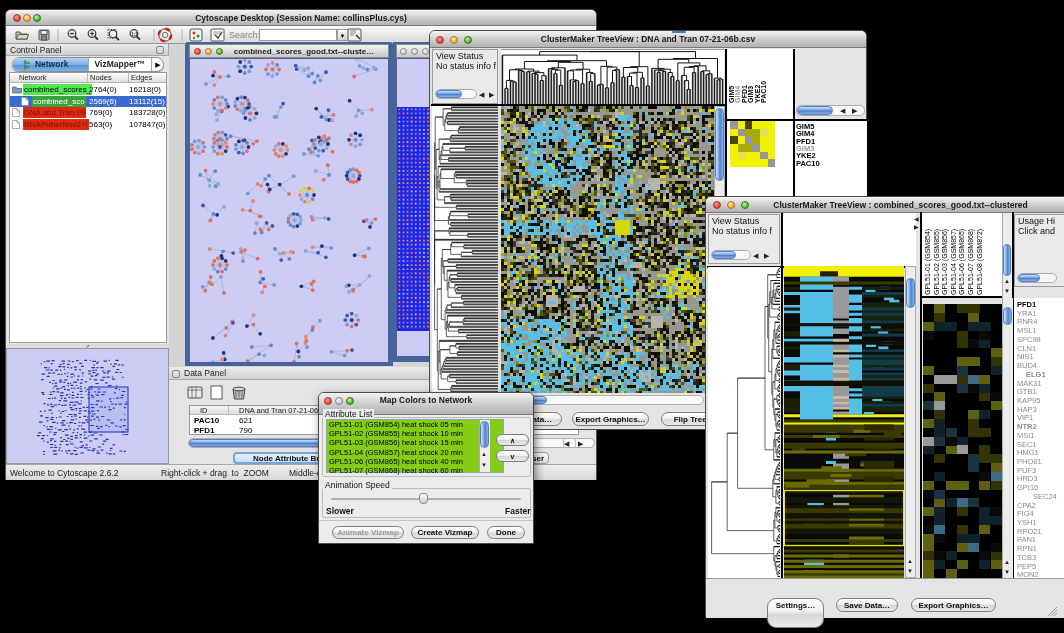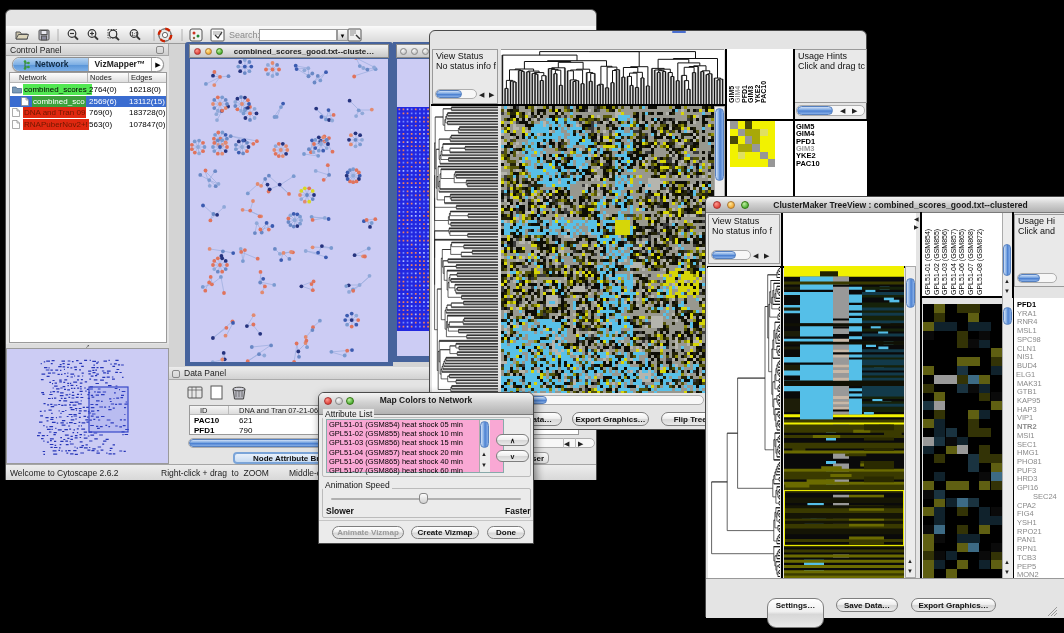--- a/index.html
+++ b/index.html
@@ -20,20 +20,21 @@
  font-size:8px;font-weight:bold;color:#111;text-align:center}
 .sbt{position:absolute;background:#f7f7f7;border:1px solid #adadad;border-radius:5px}
 .sbb{position:absolute;border-radius:4.5px;background:linear-gradient(#cfe0f7,#76a3e0 45%,#4a7fd0 55%,#88b0e8);border:.5px solid #5580c0}
 .sbv{position:absolute;border-radius:4.5px;background:linear-gradient(90deg,#cfe0f7,#76a3e0 45%,#4a7fd0 55%,#88b0e8);border:.5px solid #5580c0}
 .arw{position:absolute;font-size:7px;color:#222;line-height:8px}
 .vlab{position:absolute;writing-mode:vertical-rl;transform:rotate(180deg);
  font-size:7px;font-weight:bold;color:#000;letter-spacing:0px}
 .rowt{white-space:pre;font-size:8px;color:#000}
 </style></head><body>
 <div class="win" style="left:5px;top:9px;width:592px;height:471px">
+    <div class="tb">Cytoscape Desktop (Session Name: collinsPlus.cys)<span class="tl tlr" style="left:7px"></span><span class="tl tly" style="left:17px"></span><span class="tl tlg" style="left:27px"></span></div>
     <div class="abs" style="left:0;top:16px;width:590px;height:18px;background:linear-gradient(#fafafa,#d8d8d8);border-bottom:1px solid #9a9a9a"></div>
     <div class="abs" style="left:0;top:16px;width:590px;height:18px"><svg width="590" height="18" xmlns="http://www.w3.org/2000/svg">
 <g stroke="#555" stroke-width="1" fill="none">
 <path d="M10 13 V6 h4 l1.5 2 h6 v5 z" fill="#c9c2a8"></path>
 <path d="M10 13 l2.5-4.5 h10 L21 13 z" fill="#ddd6bc"></path>
 <rect x="33" y="4" width="10" height="10" rx="1" fill="#b9b9c2"></rect>
 <rect x="35" y="4.5" width="6" height="4" fill="#e8e8f0"></rect>
 <rect x="35.5" y="10" width="5" height="4" fill="#88889a"></rect>
 </g>
 <g stroke="#333" stroke-width="1.2" fill="none">
@@ -610,20 +611,21 @@
     <div class="abs" style="left:4px;top:17px;width:38px;height:297px;background:#ccccf4;overflow:hidden">
       <div class="abs" style="left:0px;top:0px;"><svg width="34" height="310" xmlns="http://www.w3.org/2000/svg">
           <rect x="0" y="48" width="34" height="224" fill="#2228e0"></rect>
           <path d="M1.5 49.5h1.7v1.7h-1.7zM5.6 49.5h1.7v1.7h-1.7zM17.9 49.5h1.7v1.7h-1.7zM30.2 49.5h1.7v1.7h-1.7zM5.6 53.6h1.7v1.7h-1.7zM9.7 53.6h1.7v1.7h-1.7zM1.5 57.7h1.7v1.7h-1.7zM13.8 57.7h1.7v1.7h-1.7zM17.9 57.7h1.7v1.7h-1.7zM26.1 57.7h1.7v1.7h-1.7zM30.2 57.7h1.7v1.7h-1.7zM17.9 61.8h1.7v1.7h-1.7zM26.1 61.8h1.7v1.7h-1.7zM30.2 61.8h1.7v1.7h-1.7zM9.7 65.9h1.7v1.7h-1.7zM17.9 65.9h1.7v1.7h-1.7zM30.2 65.9h1.7v1.7h-1.7zM30.2 70.0h1.7v1.7h-1.7zM5.6 74.1h1.7v1.7h-1.7zM13.8 74.1h1.7v1.7h-1.7zM22.0 74.1h1.7v1.7h-1.7zM30.2 74.1h1.7v1.7h-1.7zM5.6 78.2h1.7v1.7h-1.7zM13.8 78.2h1.7v1.7h-1.7zM17.9 78.2h1.7v1.7h-1.7zM5.6 82.3h1.7v1.7h-1.7zM13.8 82.3h1.7v1.7h-1.7zM9.7 86.4h1.7v1.7h-1.7zM13.8 86.4h1.7v1.7h-1.7zM17.9 86.4h1.7v1.7h-1.7zM22.0 86.4h1.7v1.7h-1.7zM26.1 86.4h1.7v1.7h-1.7zM1.5 90.5h1.7v1.7h-1.7zM5.6 90.5h1.7v1.7h-1.7zM26.1 90.5h1.7v1.7h-1.7zM5.6 94.6h1.7v1.7h-1.7zM13.8 94.6h1.7v1.7h-1.7zM5.6 98.7h1.7v1.7h-1.7zM13.8 98.7h1.7v1.7h-1.7zM30.2 98.7h1.7v1.7h-1.7zM1.5 102.8h1.7v1.7h-1.7zM9.7 102.8h1.7v1.7h-1.7zM17.9 102.8h1.7v1.7h-1.7zM22.0 102.8h1.7v1.7h-1.7zM30.2 102.8h1.7v1.7h-1.7zM1.5 106.9h1.7v1.7h-1.7zM5.6 106.9h1.7v1.7h-1.7zM13.8 106.9h1.7v1.7h-1.7zM22.0 111.0h1.7v1.7h-1.7zM30.2 111.0h1.7v1.7h-1.7zM1.5 115.1h1.7v1.7h-1.7zM9.7 115.1h1.7v1.7h-1.7zM22.0 115.1h1.7v1.7h-1.7zM30.2 115.1h1.7v1.7h-1.7zM5.6 119.2h1.7v1.7h-1.7zM9.7 119.2h1.7v1.7h-1.7zM17.9 119.2h1.7v1.7h-1.7zM26.1 119.2h1.7v1.7h-1.7zM30.2 119.2h1.7v1.7h-1.7zM5.6 123.3h1.7v1.7h-1.7zM9.7 123.3h1.7v1.7h-1.7zM13.8 123.3h1.7v1.7h-1.7zM17.9 123.3h1.7v1.7h-1.7zM22.0 123.3h1.7v1.7h-1.7zM1.5 127.4h1.7v1.7h-1.7zM5.6 127.4h1.7v1.7h-1.7zM22.0 127.4h1.7v1.7h-1.7zM1.5 131.5h1.7v1.7h-1.7zM9.7 131.5h1.7v1.7h-1.7zM26.1 131.5h1.7v1.7h-1.7zM30.2 131.5h1.7v1.7h-1.7zM1.5 135.6h1.7v1.7h-1.7zM9.7 135.6h1.7v1.7h-1.7zM17.9 135.6h1.7v1.7h-1.7zM22.0 135.6h1.7v1.7h-1.7zM30.2 135.6h1.7v1.7h-1.7zM1.5 139.7h1.7v1.7h-1.7zM22.0 139.7h1.7v1.7h-1.7zM9.7 143.8h1.7v1.7h-1.7zM13.8 143.8h1.7v1.7h-1.7zM22.0 147.9h1.7v1.7h-1.7zM9.7 152.0h1.7v1.7h-1.7zM30.2 152.0h1.7v1.7h-1.7zM1.5 156.1h1.7v1.7h-1.7zM9.7 156.1h1.7v1.7h-1.7zM26.1 156.1h1.7v1.7h-1.7zM30.2 156.1h1.7v1.7h-1.7zM5.6 160.2h1.7v1.7h-1.7zM9.7 160.2h1.7v1.7h-1.7zM13.8 160.2h1.7v1.7h-1.7zM22.0 160.2h1.7v1.7h-1.7zM5.6 164.3h1.7v1.7h-1.7zM26.1 164.3h1.7v1.7h-1.7zM1.5 168.4h1.7v1.7h-1.7zM9.7 168.4h1.7v1.7h-1.7zM26.1 168.4h1.7v1.7h-1.7zM5.6 172.5h1.7v1.7h-1.7zM9.7 172.5h1.7v1.7h-1.7zM1.5 176.6h1.7v1.7h-1.7zM22.0 176.6h1.7v1.7h-1.7zM1.5 180.7h1.7v1.7h-1.7zM5.6 180.7h1.7v1.7h-1.7zM9.7 180.7h1.7v1.7h-1.7zM22.0 180.7h1.7v1.7h-1.7zM26.1 180.7h1.7v1.7h-1.7zM30.2 180.7h1.7v1.7h-1.7zM13.8 184.8h1.7v1.7h-1.7zM17.9 188.9h1.7v1.7h-1.7zM1.5 193.0h1.7v1.7h-1.7zM9.7 193.0h1.7v1.7h-1.7zM13.8 193.0h1.7v1.7h-1.7zM17.9 193.0h1.7v1.7h-1.7zM1.5 197.1h1.7v1.7h-1.7zM17.9 197.1h1.7v1.7h-1.7zM22.0 197.1h1.7v1.7h-1.7zM22.0 201.2h1.7v1.7h-1.7zM26.1 201.2h1.7v1.7h-1.7zM1.5 205.3h1.7v1.7h-1.7zM13.8 205.3h1.7v1.7h-1.7zM17.9 205.3h1.7v1.7h-1.7zM22.0 205.3h1.7v1.7h-1.7zM26.1 205.3h1.7v1.7h-1.7zM9.7 209.4h1.7v1.7h-1.7zM17.9 209.4h1.7v1.7h-1.7zM26.1 209.4h1.7v1.7h-1.7zM1.5 213.5h1.7v1.7h-1.7zM22.0 213.5h1.7v1.7h-1.7zM26.1 213.5h1.7v1.7h-1.7zM1.5 217.6h1.7v1.7h-1.7zM9.7 217.6h1.7v1.7h-1.7zM13.8 217.6h1.7v1.7h-1.7zM17.9 217.6h1.7v1.7h-1.7zM26.1 217.6h1.7v1.7h-1.7zM30.2 217.6h1.7v1.7h-1.7zM1.5 221.7h1.7v1.7h-1.7zM5.6 221.7h1.7v1.7h-1.7zM26.1 221.7h1.7v1.7h-1.7zM30.2 221.7h1.7v1.7h-1.7zM1.5 225.8h1.7v1.7h-1.7zM5.6 225.8h1.7v1.7h-1.7zM17.9 225.8h1.7v1.7h-1.7zM22.0 225.8h1.7v1.7h-1.7zM1.5 229.9h1.7v1.7h-1.7zM5.6 229.9h1.7v1.7h-1.7zM30.2 229.9h1.7v1.7h-1.7zM9.7 234.0h1.7v1.7h-1.7zM17.9 234.0h1.7v1.7h-1.7zM26.1 234.0h1.7v1.7h-1.7zM13.8 238.1h1.7v1.7h-1.7zM22.0 238.1h1.7v1.7h-1.7zM26.1 238.1h1.7v1.7h-1.7zM1.5 242.2h1.7v1.7h-1.7zM5.6 242.2h1.7v1.7h-1.7zM9.7 242.2h1.7v1.7h-1.7zM17.9 242.2h1.7v1.7h-1.7zM22.0 242.2h1.7v1.7h-1.7zM1.5 246.3h1.7v1.7h-1.7zM5.6 246.3h1.7v1.7h-1.7zM5.6 250.4h1.7v1.7h-1.7zM9.7 250.4h1.7v1.7h-1.7zM30.2 250.4h1.7v1.7h-1.7zM1.5 254.5h1.7v1.7h-1.7zM5.6 254.5h1.7v1.7h-1.7zM9.7 254.5h1.7v1.7h-1.7zM13.8 254.5h1.7v1.7h-1.7zM22.0 254.5h1.7v1.7h-1.7zM26.1 254.5h1.7v1.7h-1.7zM1.5 258.6h1.7v1.7h-1.7zM5.6 258.6h1.7v1.7h-1.7zM17.9 258.6h1.7v1.7h-1.7zM22.0 258.6h1.7v1.7h-1.7zM1.5 262.7h1.7v1.7h-1.7zM17.9 262.7h1.7v1.7h-1.7zM26.1 262.7h1.7v1.7h-1.7zM30.2 262.7h1.7v1.7h-1.7zM1.5 266.8h1.7v1.7h-1.7zM5.6 266.8h1.7v1.7h-1.7zM13.8 266.8h1.7v1.7h-1.7zM26.1 266.8h1.7v1.7h-1.7zM30.2 266.8h1.7v1.7h-1.7z" fill="#f08060"></path>
           <path d="M13.8 49.5h1.7v1.7h-1.7zM22.0 49.5h1.7v1.7h-1.7zM26.1 49.5h1.7v1.7h-1.7zM1.5 53.6h1.7v1.7h-1.7zM13.8 53.6h1.7v1.7h-1.7zM17.9 53.6h1.7v1.7h-1.7zM22.0 53.6h1.7v1.7h-1.7zM26.1 53.6h1.7v1.7h-1.7zM5.6 57.7h1.7v1.7h-1.7zM9.7 57.7h1.7v1.7h-1.7zM5.6 61.8h1.7v1.7h-1.7zM9.7 61.8h1.7v1.7h-1.7zM22.0 61.8h1.7v1.7h-1.7zM1.5 65.9h1.7v1.7h-1.7zM13.8 65.9h1.7v1.7h-1.7zM22.0 65.9h1.7v1.7h-1.7zM26.1 65.9h1.7v1.7h-1.7zM5.6 70.0h1.7v1.7h-1.7zM9.7 70.0h1.7v1.7h-1.7zM17.9 70.0h1.7v1.7h-1.7zM9.7 74.1h1.7v1.7h-1.7zM17.9 74.1h1.7v1.7h-1.7zM1.5 78.2h1.7v1.7h-1.7zM9.7 78.2h1.7v1.7h-1.7zM22.0 78.2h1.7v1.7h-1.7zM30.2 78.2h1.7v1.7h-1.7zM22.0 82.3h1.7v1.7h-1.7zM26.1 82.3h1.7v1.7h-1.7zM9.7 90.5h1.7v1.7h-1.7zM22.0 90.5h1.7v1.7h-1.7zM30.2 90.5h1.7v1.7h-1.7zM1.5 94.6h1.7v1.7h-1.7zM9.7 94.6h1.7v1.7h-1.7zM17.9 94.6h1.7v1.7h-1.7zM22.0 94.6h1.7v1.7h-1.7zM26.1 94.6h1.7v1.7h-1.7zM30.2 94.6h1.7v1.7h-1.7zM1.5 98.7h1.7v1.7h-1.7zM9.7 98.7h1.7v1.7h-1.7zM17.9 98.7h1.7v1.7h-1.7zM22.0 98.7h1.7v1.7h-1.7zM5.6 102.8h1.7v1.7h-1.7zM13.8 102.8h1.7v1.7h-1.7zM9.7 106.9h1.7v1.7h-1.7zM17.9 106.9h1.7v1.7h-1.7zM26.1 106.9h1.7v1.7h-1.7zM30.2 106.9h1.7v1.7h-1.7zM9.7 111.0h1.7v1.7h-1.7zM26.1 111.0h1.7v1.7h-1.7zM5.6 115.1h1.7v1.7h-1.7zM13.8 115.1h1.7v1.7h-1.7zM17.9 115.1h1.7v1.7h-1.7zM26.1 115.1h1.7v1.7h-1.7zM1.5 119.2h1.7v1.7h-1.7zM13.8 119.2h1.7v1.7h-1.7zM22.0 119.2h1.7v1.7h-1.7zM26.1 123.3h1.7v1.7h-1.7zM9.7 127.4h1.7v1.7h-1.7zM26.1 127.4h1.7v1.7h-1.7zM5.6 131.5h1.7v1.7h-1.7zM22.0 131.5h1.7v1.7h-1.7zM13.8 135.6h1.7v1.7h-1.7zM26.1 135.6h1.7v1.7h-1.7zM9.7 139.7h1.7v1.7h-1.7zM17.9 139.7h1.7v1.7h-1.7zM26.1 139.7h1.7v1.7h-1.7zM1.5 143.8h1.7v1.7h-1.7zM22.0 143.8h1.7v1.7h-1.7zM26.1 143.8h1.7v1.7h-1.7zM30.2 143.8h1.7v1.7h-1.7zM5.6 147.9h1.7v1.7h-1.7zM9.7 147.9h1.7v1.7h-1.7zM13.8 147.9h1.7v1.7h-1.7zM17.9 147.9h1.7v1.7h-1.7zM26.1 147.9h1.7v1.7h-1.7zM30.2 147.9h1.7v1.7h-1.7zM5.6 152.0h1.7v1.7h-1.7zM13.8 152.0h1.7v1.7h-1.7zM22.0 152.0h1.7v1.7h-1.7zM26.1 152.0h1.7v1.7h-1.7zM5.6 156.1h1.7v1.7h-1.7zM17.9 160.2h1.7v1.7h-1.7zM26.1 160.2h1.7v1.7h-1.7zM30.2 160.2h1.7v1.7h-1.7zM1.5 164.3h1.7v1.7h-1.7zM13.8 164.3h1.7v1.7h-1.7zM17.9 164.3h1.7v1.7h-1.7zM22.0 164.3h1.7v1.7h-1.7zM5.6 168.4h1.7v1.7h-1.7zM13.8 168.4h1.7v1.7h-1.7zM30.2 168.4h1.7v1.7h-1.7zM13.8 172.5h1.7v1.7h-1.7zM17.9 172.5h1.7v1.7h-1.7zM22.0 172.5h1.7v1.7h-1.7zM26.1 172.5h1.7v1.7h-1.7zM30.2 172.5h1.7v1.7h-1.7zM5.6 176.6h1.7v1.7h-1.7zM9.7 176.6h1.7v1.7h-1.7zM13.8 176.6h1.7v1.7h-1.7zM17.9 176.6h1.7v1.7h-1.7zM26.1 176.6h1.7v1.7h-1.7zM1.5 184.8h1.7v1.7h-1.7zM5.6 184.8h1.7v1.7h-1.7zM22.0 184.8h1.7v1.7h-1.7zM5.6 188.9h1.7v1.7h-1.7zM9.7 188.9h1.7v1.7h-1.7zM13.8 188.9h1.7v1.7h-1.7zM22.0 188.9h1.7v1.7h-1.7zM5.6 193.0h1.7v1.7h-1.7zM30.2 193.0h1.7v1.7h-1.7zM5.6 197.1h1.7v1.7h-1.7zM13.8 197.1h1.7v1.7h-1.7zM30.2 197.1h1.7v1.7h-1.7zM1.5 201.2h1.7v1.7h-1.7zM9.7 201.2h1.7v1.7h-1.7zM13.8 201.2h1.7v1.7h-1.7zM17.9 201.2h1.7v1.7h-1.7zM5.6 205.3h1.7v1.7h-1.7zM30.2 205.3h1.7v1.7h-1.7zM1.5 209.4h1.7v1.7h-1.7zM30.2 209.4h1.7v1.7h-1.7zM5.6 213.5h1.7v1.7h-1.7zM9.7 213.5h1.7v1.7h-1.7zM13.8 213.5h1.7v1.7h-1.7zM30.2 213.5h1.7v1.7h-1.7zM22.0 217.6h1.7v1.7h-1.7zM9.7 221.7h1.7v1.7h-1.7zM13.8 221.7h1.7v1.7h-1.7zM22.0 221.7h1.7v1.7h-1.7zM9.7 225.8h1.7v1.7h-1.7zM13.8 225.8h1.7v1.7h-1.7zM13.8 229.9h1.7v1.7h-1.7zM17.9 229.9h1.7v1.7h-1.7zM22.0 229.9h1.7v1.7h-1.7zM13.8 234.0h1.7v1.7h-1.7zM22.0 234.0h1.7v1.7h-1.7zM30.2 234.0h1.7v1.7h-1.7zM5.6 238.1h1.7v1.7h-1.7zM30.2 238.1h1.7v1.7h-1.7zM17.9 246.3h1.7v1.7h-1.7zM22.0 246.3h1.7v1.7h-1.7zM26.1 246.3h1.7v1.7h-1.7zM1.5 250.4h1.7v1.7h-1.7zM13.8 250.4h1.7v1.7h-1.7zM17.9 250.4h1.7v1.7h-1.7zM22.0 250.4h1.7v1.7h-1.7zM26.1 250.4h1.7v1.7h-1.7zM30.2 254.5h1.7v1.7h-1.7zM26.1 258.6h1.7v1.7h-1.7zM30.2 258.6h1.7v1.7h-1.7zM5.6 262.7h1.7v1.7h-1.7zM9.7 262.7h1.7v1.7h-1.7zM22.0 262.7h1.7v1.7h-1.7zM17.9 266.8h1.7v1.7h-1.7zM22.0 266.8h1.7v1.7h-1.7z" fill="#7788ff"></path>
           <path d="M9.7 49.5h1.7v1.7h-1.7zM30.2 53.6h1.7v1.7h-1.7zM22.0 57.7h1.7v1.7h-1.7zM1.5 61.8h1.7v1.7h-1.7zM13.8 61.8h1.7v1.7h-1.7zM5.6 65.9h1.7v1.7h-1.7zM1.5 70.0h1.7v1.7h-1.7zM13.8 70.0h1.7v1.7h-1.7zM22.0 70.0h1.7v1.7h-1.7zM26.1 70.0h1.7v1.7h-1.7zM1.5 74.1h1.7v1.7h-1.7zM26.1 74.1h1.7v1.7h-1.7zM26.1 78.2h1.7v1.7h-1.7zM1.5 82.3h1.7v1.7h-1.7zM9.7 82.3h1.7v1.7h-1.7zM17.9 82.3h1.7v1.7h-1.7zM30.2 82.3h1.7v1.7h-1.7zM1.5 86.4h1.7v1.7h-1.7zM5.6 86.4h1.7v1.7h-1.7zM30.2 86.4h1.7v1.7h-1.7zM13.8 90.5h1.7v1.7h-1.7zM17.9 90.5h1.7v1.7h-1.7zM26.1 98.7h1.7v1.7h-1.7zM26.1 102.8h1.7v1.7h-1.7zM22.0 106.9h1.7v1.7h-1.7zM1.5 111.0h1.7v1.7h-1.7zM5.6 111.0h1.7v1.7h-1.7zM13.8 111.0h1.7v1.7h-1.7zM17.9 111.0h1.7v1.7h-1.7zM1.5 123.3h1.7v1.7h-1.7zM30.2 123.3h1.7v1.7h-1.7zM13.8 127.4h1.7v1.7h-1.7zM17.9 127.4h1.7v1.7h-1.7zM30.2 127.4h1.7v1.7h-1.7zM13.8 131.5h1.7v1.7h-1.7zM17.9 131.5h1.7v1.7h-1.7zM5.6 135.6h1.7v1.7h-1.7zM5.6 139.7h1.7v1.7h-1.7zM13.8 139.7h1.7v1.7h-1.7zM30.2 139.7h1.7v1.7h-1.7zM5.6 143.8h1.7v1.7h-1.7zM17.9 143.8h1.7v1.7h-1.7zM1.5 147.9h1.7v1.7h-1.7zM1.5 152.0h1.7v1.7h-1.7zM17.9 152.0h1.7v1.7h-1.7zM13.8 156.1h1.7v1.7h-1.7zM17.9 156.1h1.7v1.7h-1.7zM22.0 156.1h1.7v1.7h-1.7zM1.5 160.2h1.7v1.7h-1.7zM9.7 164.3h1.7v1.7h-1.7zM30.2 164.3h1.7v1.7h-1.7zM17.9 168.4h1.7v1.7h-1.7zM22.0 168.4h1.7v1.7h-1.7zM1.5 172.5h1.7v1.7h-1.7zM30.2 176.6h1.7v1.7h-1.7zM13.8 180.7h1.7v1.7h-1.7zM17.9 180.7h1.7v1.7h-1.7zM9.7 184.8h1.7v1.7h-1.7zM17.9 184.8h1.7v1.7h-1.7zM26.1 184.8h1.7v1.7h-1.7zM30.2 184.8h1.7v1.7h-1.7zM1.5 188.9h1.7v1.7h-1.7zM26.1 188.9h1.7v1.7h-1.7zM30.2 188.9h1.7v1.7h-1.7zM22.0 193.0h1.7v1.7h-1.7zM26.1 193.0h1.7v1.7h-1.7zM9.7 197.1h1.7v1.7h-1.7zM26.1 197.1h1.7v1.7h-1.7zM5.6 201.2h1.7v1.7h-1.7zM30.2 201.2h1.7v1.7h-1.7zM9.7 205.3h1.7v1.7h-1.7zM5.6 209.4h1.7v1.7h-1.7zM13.8 209.4h1.7v1.7h-1.7zM22.0 209.4h1.7v1.7h-1.7zM17.9 213.5h1.7v1.7h-1.7zM5.6 217.6h1.7v1.7h-1.7zM17.9 221.7h1.7v1.7h-1.7zM26.1 225.8h1.7v1.7h-1.7zM30.2 225.8h1.7v1.7h-1.7zM9.7 229.9h1.7v1.7h-1.7zM26.1 229.9h1.7v1.7h-1.7zM1.5 234.0h1.7v1.7h-1.7zM5.6 234.0h1.7v1.7h-1.7zM1.5 238.1h1.7v1.7h-1.7zM9.7 238.1h1.7v1.7h-1.7zM17.9 238.1h1.7v1.7h-1.7zM13.8 242.2h1.7v1.7h-1.7zM26.1 242.2h1.7v1.7h-1.7zM30.2 242.2h1.7v1.7h-1.7zM9.7 246.3h1.7v1.7h-1.7zM13.8 246.3h1.7v1.7h-1.7zM30.2 246.3h1.7v1.7h-1.7zM17.9 254.5h1.7v1.7h-1.7zM9.7 258.6h1.7v1.7h-1.7zM13.8 258.6h1.7v1.7h-1.7zM13.8 262.7h1.7v1.7h-1.7zM9.7 266.8h1.7v1.7h-1.7z" fill="#b0bcff"></path>
         </svg></div>
     </div>
   </div>
 <div class="win" style="left:429px;top:30px;width:438px;height:400px">
+    <div class="tb" style="height:17px;line-height:17px">ClusterMaker TreeView : DNA and Tran 07-21-06b.csv<span class="tl tlr" style="left:6px;top:4.5px"></span><span class="tl tly" style="left:20px;top:4.5px"></span><span class="tl tlg" style="left:34px;top:4.5px"></span></div>
     <div class="pane" style="left:2px;top:18px;width:66px;height:55px;font-size:9px">View Status<br>No status info f<div class="sbt" style="left:2px;top:39px;width:42px;height:10px"></div><div class="sbb" style="left:3px;top:40px;width:26px;height:8px"></div><div class="arw" style="left:46px;top:41px">◀</div><div class="arw" style="left:56px;top:41px">▶</div></div>
     <div class="abs" style="left:71px;top:18px;border-top:1px solid #999"><svg width="223" height="54" xmlns="http://www.w3.org/2000/svg">
         <rect width="223" height="54" fill="#fff"></rect>
         <path d="M1.4 54 V5.1 M4.1 54 V38.4 M6.8 54 V38.4 M9.5 54 V31.2 M12.2 54 V32.0 M15.0 54 V32.0 M17.7 54 V20.6 M20.4 54 V21.4 M23.1 54 V21.4 M25.8 54 V21.8 M28.6 54 V21.8 M31.3 54 V23.4 M34.0 54 V24.2 M36.7 54 V24.2 M39.4 54 V30.5 M42.2 54 V30.5 M44.9 54 V25.7 M47.6 54 V18.6 M50.3 54 V19.4 M53.0 54 V23.7 M55.8 54 V23.7 M58.5 54 V35.3 M61.2 54 V35.3 M63.9 54 V17.8 M66.6 54 V20.8 M69.3 54 V29.9 M72.1 54 V31.5 M74.8 54 V31.5 M77.5 54 V30.7 M80.2 54 V33.7 M82.9 54 V33.7 M85.7 54 V22.6 M88.4 54 V31.3 M91.1 54 V31.3 M93.8 54 V23.4 M96.5 54 V35.1 M99.3 54 V35.1 M102.0 54 V34.3 M104.7 54 V37.8 M107.4 54 V37.8 M110.1 54 V32.7 M112.9 54 V32.7 M115.6 54 V20.5 M118.3 54 V19.7 M121.0 54 V27.1 M123.7 54 V27.1 M126.5 54 V26.4 M129.2 54 V35.4 M131.9 54 V35.4 M134.6 54 V37.4 M137.3 54 V37.4 M140.1 54 V27.9 M142.8 54 V27.9 M145.5 54 V35.9 M148.2 54 V35.9 M150.9 54 V18.4 M153.7 54 V20.0 M156.4 54 V22.4 M159.1 54 V22.4 M161.8 54 V21.5 M164.5 54 V21.5 M167.3 54 V22.5 M170.0 54 V26.5 M172.7 54 V26.5 M175.4 54 V30.7 M178.1 54 V30.7 M180.8 54 V25.4 M183.6 54 V30.6 M186.3 54 V39.3 M189.0 54 V39.3 M191.7 54 V22.6 M194.4 54 V22.6 M197.2 54 V16.5 M199.9 54 V21.6 M202.6 54 V21.6 M205.3 54 V24.6 M208.0 54 V24.6 M210.8 54 V23.8 M213.5 54 V28.1 M216.2 54 V29.9 M218.9 54 V29.9 M221.6 54 V29.1" stroke="#8a8a8a" stroke-width="2.0" fill="none"></path>
         <path d="M4.1 54.0 V38.4 H6.8 V54.0 M12.2 54.0 V32.0 H15.0 V54.0 M9.5 54.0 V31.2 H13.6 V32.0 M5.4 38.4 V30.4 H11.6 V31.2 M20.4 54.0 V21.4 H23.1 V54.0 M17.7 54.0 V20.6 H21.8 V21.4 M8.5 30.4 V19.8 H19.7 V20.6 M25.8 54.0 V21.8 H28.6 V54.0 M34.0 54.0 V24.2 H36.7 V54.0 M31.3 54.0 V23.4 H35.4 V24.2 M39.4 54.0 V30.5 H42.2 V54.0 M40.8 30.5 V25.7 H44.9 V54.0 M33.3 23.4 V22.6 H42.8 V25.7 M27.2 21.8 V21.1 H38.1 V22.6 M14.1 19.8 V19.0 H32.6 V21.1 M53.0 54.0 V23.7 H55.8 V54.0 M58.5 54.0 V35.3 H61.2 V54.0 M54.4 23.7 V20.2 H59.8 V35.3 M50.3 54.0 V19.4 H57.1 V20.2 M47.6 54.0 V18.6 H53.7 V19.4 M50.7 18.6 V17.8 H63.9 V54.0 M72.1 54.0 V31.5 H74.8 V54.0 M73.4 31.5 V30.7 H77.5 V54.0 M69.3 54.0 V29.9 H75.5 V30.7 M66.6 54.0 V20.8 H72.4 V29.9 M80.2 54.0 V33.7 H82.9 V54.0 M69.5 20.8 V20.0 H81.6 V33.7 M88.4 54.0 V31.3 H91.1 V54.0 M89.7 31.3 V23.4 H93.8 V54.0 M85.7 54.0 V22.6 H91.8 V23.4 M75.6 20.0 V19.2 H88.7 V22.6 M57.3 17.8 V12.3 H82.1 V19.2 M23.4 19.0 V11.5 H69.7 V12.3 M96.5 54.0 V35.1 H99.3 V54.0 M97.9 35.1 V34.3 H102.0 V54.0 M104.7 54.0 V37.8 H107.4 V54.0 M110.1 54.0 V32.7 H112.9 V54.0 M111.5 32.7 V20.5 H115.6 V54.0 M113.5 20.5 V19.7 H118.3 V54.0 M106.1 37.8 V17.1 H115.9 V19.7 M99.9 34.3 V16.3 H111.0 V17.1 M46.5 11.5 V10.7 H105.5 V16.3 M1.4 54.0 V5.1 H76.0 V10.7 M121.0 54.0 V27.1 H123.7 V54.0 M129.2 54.0 V35.4 H131.9 V54.0 M126.5 54.0 V26.4 H130.5 V35.4 M134.6 54.0 V37.4 H137.3 V54.0 M128.5 26.4 V23.1 H136.0 V37.4 M140.1 54.0 V27.9 H142.8 V54.0 M132.2 23.1 V22.3 H141.4 V27.9 M122.4 27.1 V17.5 H136.8 V22.3 M145.5 54.0 V35.9 H148.2 V54.0 M129.6 17.5 V16.7 H146.9 V35.9 M38.7 5.1 V1.6 H138.2 V16.7 M156.4 54.0 V22.4 H159.1 V54.0 M161.8 54.0 V21.5 H164.5 V54.0 M157.7 22.4 V20.7 H163.2 V21.5 M153.7 54.0 V20.0 H160.5 V20.7 M170.0 54.0 V26.5 H172.7 V54.0 M167.3 54.0 V22.5 H171.3 V26.5 M157.1 20.0 V19.2 H169.3 V22.5 M150.9 54.0 V18.4 H163.2 V19.2 M175.4 54.0 V30.7 H178.1 V54.0 M186.3 54.0 V39.3 H189.0 V54.0 M183.6 54.0 V30.6 H187.6 V39.3 M180.8 54.0 V25.4 H185.6 V30.6 M191.7 54.0 V22.6 H194.4 V54.0 M183.2 25.4 V17.3 H193.1 V22.6 M188.2 17.3 V16.5 H197.2 V54.0 M199.9 54.0 V21.6 H202.6 V54.0 M205.3 54.0 V24.6 H208.0 V54.0 M206.7 24.6 V23.8 H210.8 V54.0 M201.2 21.6 V20.8 H208.7 V23.8 M192.7 16.5 V15.8 H205.0 V20.8 M176.8 30.7 V12.9 H198.8 V15.8 M157.1 18.4 V9.3 H187.8 V12.9 M216.2 54.0 V29.9 H218.9 V54.0 M217.6 29.9 V29.1 H221.6 V54.0 M213.5 54.0 V28.1 H219.6 V29.1 M172.4 9.3 V8.5 H216.5 V28.1 M88.5 1.6 V1.6 H194.5 V8.5" stroke="#111" stroke-width="1" fill="none"></path>
       </svg></div>
     <div class="arw" style="left:295px;top:20px;font-size:6px">▲<br>▼</div>
     <div class="abs" style="left:296px;top:18px;width:67px;height:73px;background:#fff"></div>
     <div class="vlab" style="left:298.0px;top:24px;height:48px;color:#000">GIM5</div>
     <div class="vlab" style="left:304.4px;top:24px;height:48px;color:#999">GIM4</div>
@@ -684,21 +686,20 @@
         <rect x="22" y="31" width="8" height="8" fill="#f2f200"></rect>
         <rect x="30" y="31" width="8" height="8" fill="#979797"></rect>
         <rect x="38" y="31" width="8" height="8" fill="#f2f200"></rect>
         <rect x="0" y="38" width="8" height="8" fill="#f2f200"></rect>
         <rect x="8" y="38" width="8" height="8" fill="#f2f200"></rect>
         <rect x="15" y="38" width="8" height="8" fill="#f2f200"></rect>
         <rect x="22" y="38" width="8" height="8" fill="#f2f200"></rect>
         <rect x="30" y="38" width="8" height="8" fill="#f2f200"></rect>
         <rect x="38" y="38" width="8" height="8" fill="#979797"></rect>
       </svg></div>
-    <div class="pane" style="left:364px;top:18px;width:73px;height:54px;font-size:9px">Usage Hints<br>Click and drag tc</div>
     <div class="sbt" style="left:366px;top:74px;width:69px;height:11px"></div>
     <div class="sbb" style="left:367px;top:75px;width:36px;height:9px"></div>
     <div class="arw" style="left:410px;top:76px">◀</div>
     <div class="arw" style="left:422px;top:76px">▶</div>
     <div class="abs" style="left:296px;top:88px;width:142px;height:1.5px;background:#000"></div>
     <div class="abs" style="left:364px;top:90px;width:73px;height:272px;background:#fff"></div>
     <div class="abs" style="left:366px;top:91.0px;font-size:7.5px;font-weight:bold;color:#000">GIM5</div>
     <div class="abs" style="left:366px;top:98.3px;font-size:7.5px;font-weight:bold;color:#000">GIM4</div>
     <div class="abs" style="left:366px;top:105.7px;font-size:7.5px;font-weight:bold;color:#000">PFD1</div>
     <div class="abs" style="left:366px;top:113.0px;font-size:7.5px;font-weight:bold;color:#999">GIM3</div>
@@ -775,21 +776,21 @@
     <div class="arw" style="left:298px;top:371px;font-size:6px">▼</div>
     <div class="abs" style="left:308px;top:101px;width:82px;height:280px;background:#fff"></div>
     <div class="abs" style="left:311px;top:103.0px;font-size:7.5px;color:#000;font-weight:bold;">PFD1</div>
     <div class="abs" style="left:311px;top:111.7px;font-size:7.5px;color:#8a8a8a;">YRA1</div>
     <div class="abs" style="left:311px;top:120.4px;font-size:7.5px;color:#8a8a8a;">RNR4</div>
     <div class="abs" style="left:311px;top:129.2px;font-size:7.5px;color:#8a8a8a;">MSL1</div>
     <div class="abs" style="left:311px;top:137.9px;font-size:7.5px;color:#8a8a8a;">SPC98</div>
     <div class="abs" style="left:311px;top:146.6px;font-size:7.5px;color:#8a8a8a;">CLN1</div>
     <div class="abs" style="left:311px;top:155.3px;font-size:7.5px;color:#8a8a8a;">NIS1</div>
     <div class="abs" style="left:311px;top:164.0px;font-size:7.5px;color:#8a8a8a;">BUD4</div>
-    <div class="abs" style="left:310px;top:172.8px;font-size:7.5px;color:#8a8a8a;">ELG1</div>
+    <div class="abs" style="left:320px;top:172.8px;font-size:7.5px;color:#8a8a8a;font-weight:bold;">ELG1</div>
     <div class="abs" style="left:311px;top:181.5px;font-size:7.5px;color:#8a8a8a;">MAK31</div>
     <div class="abs" style="left:311px;top:190.2px;font-size:7.5px;color:#8a8a8a;">GTB1</div>
     <div class="abs" style="left:311px;top:198.9px;font-size:7.5px;color:#8a8a8a;">KAP95</div>
     <div class="abs" style="left:311px;top:207.6px;font-size:7.5px;color:#8a8a8a;">HAP3</div>
     <div class="abs" style="left:311px;top:216.4px;font-size:7.5px;color:#8a8a8a;">VIP1</div>
     <div class="abs" style="left:311px;top:225.1px;font-size:7.5px;color:#8a8a8a;font-weight:bold;">NTR2</div>
     <div class="abs" style="left:311px;top:233.8px;font-size:7.5px;color:#8a8a8a;">MSI1</div>
     <div class="abs" style="left:311px;top:242.5px;font-size:7.5px;color:#8a8a8a;">SEC1</div>
     <div class="abs" style="left:311px;top:251.2px;font-size:7.5px;color:#8a8a8a;">HMG1</div>
     <div class="abs" style="left:311px;top:260.0px;font-size:7.5px;color:#8a8a8a;">PHO81</div>
@@ -811,21 +812,21 @@
     <div class="aq" style="left:130px;top:401px;width:62px;height:14px;line-height:13px">Save Data…</div>
     <div class="aq" style="left:205px;top:401px;width:85px;height:14px;line-height:13px">Export Graphics…</div>
     <svg class="abs" style="left:340px;top:408px" width="12" height="12" xmlns="http://www.w3.org/2000/svg">
       <path d="M2 11 L11 2 M5 11 L11 5 M8 11 L11 8" stroke="#999" stroke-width="1"></path>
     </svg>
   </div>
 <div class="win" style="left:318px;top:392px;width:216px;height:152px;background:#ebebeb;box-shadow:2px 3px 8px rgba(0,0,0,.5)">
     <div class="tb" style="height:22px;line-height:15px;font-size:8.5px">Map Colors to Network<span class="tl tlr" style="left:5px;top:3.5px"></span><span class="tl tlx" style="left:16px;top:3.5px"></span><span class="tl tlg" style="left:27px;top:3.5px"></span></div>
     <div class="abs" style="left:4px;top:16px;font-size:8.5px;color:#111;background:#ebebeb;z-index:2;padding:0 2px">Attribute List</div>
     <div class="abs" style="left:3px;top:24px;width:209px;height:60px;border:1px solid #bbb;border-radius:2px"></div>
-    <div class="abs" style="left:7px;top:26px;width:178px;height:54px;background:#f9a8d4;border:1px solid #8aa">
+    <div class="abs" style="left:7px;top:26px;width:178px;height:54px;background:#84cc16;border:1px solid #8aa">
       <div class="abs" style="left:2px;top:0.0px;font-size:7.5px;color:#000;white-space:nowrap">GPL51-01 (GSM854) heat shock 05 min</div>
       <div class="abs" style="left:2px;top:9.2px;font-size:7.5px;color:#000;white-space:nowrap">GPL51-02 (GSM855) heat shock 10 min</div>
       <div class="abs" style="left:2px;top:18.4px;font-size:7.5px;color:#000;white-space:nowrap">GPL51-03 (GSM856) heat shock 15 min</div>
       <div class="abs" style="left:2px;top:27.6px;font-size:7.5px;color:#000;white-space:nowrap">GPL51-04 (GSM857) heat shock 20 min</div>
       <div class="abs" style="left:2px;top:36.8px;font-size:7.5px;color:#000;white-space:nowrap">GPL51-06 (GSM865) heat shock 40 min</div>
       <div class="abs" style="left:2px;top:46.0px;font-size:7.5px;color:#000;white-space:nowrap">GPL51-07 (GSM868) heat shock 60 min</div>
       <div class="abs" style="left:152px;top:0;width:11px;height:52px;background:#ececec;border-left:1px solid #aaa"></div>
       <div class="sbv" style="left:153px;top:1px;width:9px;height:27px"></div>
       <div class="arw" style="left:154px;top:30px;font-size:6px">▲</div>
       <div class="arw" style="left:154px;top:41px;font-size:6px">▼</div>

